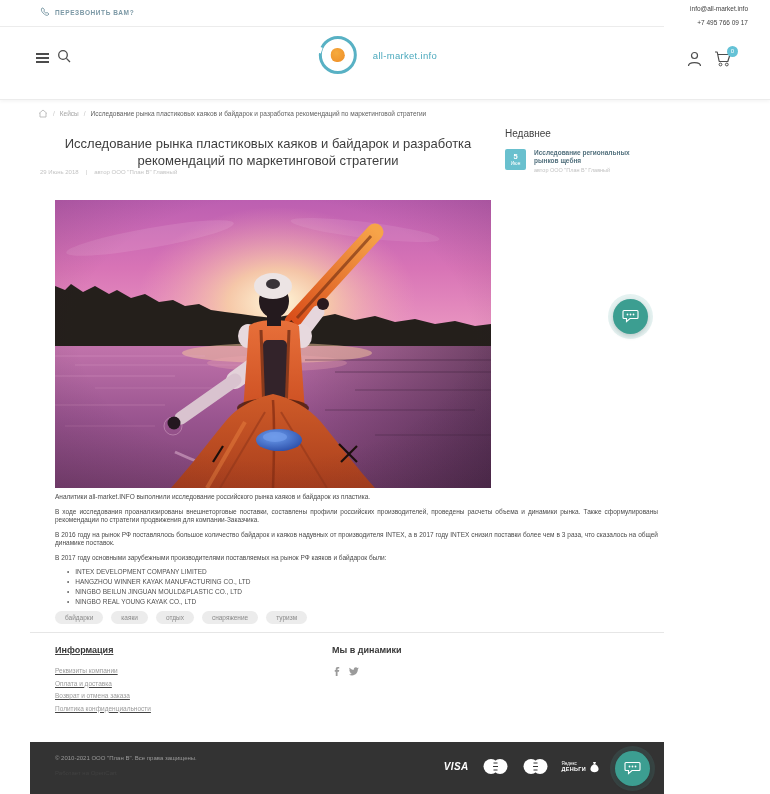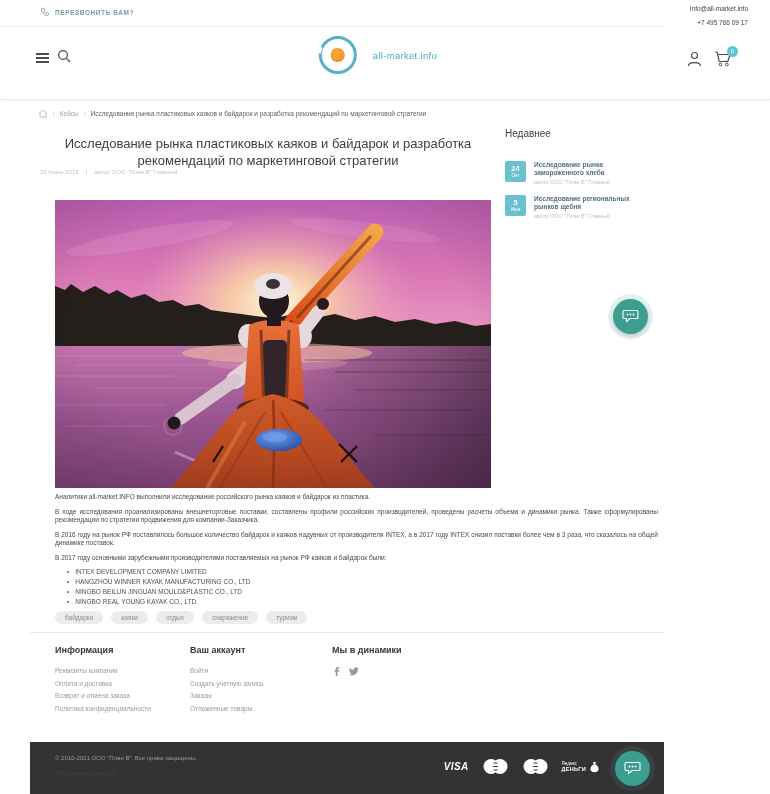--- a/index.html
+++ b/index.html
@@ -46,41 +46,41 @@
   .article-body p{margin:0 0 6px;font-size:6.5px;line-height:1.32;color:#4a4a4a;text-align:justify;}
   .mfr-list{margin:3px 0 0;padding:0 0 0 12px;}
   .mfr-list li{list-style:none;font-size:6.5px;color:#4f4f4f;margin-bottom:2.8px;}
   .mfr-list li::before{content:"•";margin-right:6px;color:#666;}
   .tags{margin-top:6px;display:flex;gap:8px;}
   .tag{display:inline-block;background:#ececec;border-radius:8px;padding:3px 10px;
        font-size:6.5px;color:#8a8a8a;cursor:pointer;}
 
   
   .sidebar{position:absolute;left:505px;top:128px;width:160px;}
-  .sidebar-title{font-size:10px;color:#3f3f3f;margin-bottom:22px;}
+  .sidebar-title{font-size:10px;color:#3f3f3f;margin-bottom:10px;}
   .recent-item{display:flex;gap:8px;margin-bottom:10px;cursor:pointer;}
   .date-badge{flex:0 0 auto;width:21px;height:21px;border-radius:2px;background:#69c0ce;color:#fff;
               display:flex;flex-direction:column;align-items:center;justify-content:center;}
   .date-badge .day{font-size:7.5px;font-weight:bold;line-height:8px;}
   .date-badge .month{font-size:4.8px;line-height:6px;}
   .recent-body{width:114px;}
   .recent-title{font-size:6.5px;font-weight:bold;color:#52707d;line-height:8px;}
   .recent-author{font-size:5.5px;color:#c2c2c2;margin-top:2px;}
 
   
   .chat-fab{position:absolute;width:35px;height:35px;border-radius:50%;background:#3c9e91;
             display:flex;align-items:center;justify-content:center;cursor:pointer;
             box-shadow:0 0 0 5px rgba(80,170,158,.15),0 2px 5px rgba(0,0,0,.2);}
   .chat-fab.mid{left:613px;top:299px;}
   .chat-fab.bottom{left:612px;top:751px;}
 
   
   .footer-divider{position:absolute;left:30px;top:632px;width:634px;height:1px;background:#e6e6e6;}
   .footer-col{position:absolute;top:645px;}
-  .footer-col.c1{left:55px;}  .footer-col.c2{left:190px;}  .footer-col.c3{left:332px;}
+  .footer-col.c1{left:55px;text-decoration:underline;}  .footer-col.c2{left:190px;}  .footer-col.c3{left:332px;}
   .footer-col h4{margin:0 0 12px;font-size:9px;font-weight:600;color:#383838;}
   .footer-col a{display:block;font-size:6.5px;color:#9b9b9b;line-height:8px;margin-bottom:4.5px;
                 text-decoration:none;cursor:pointer;}
   .social-row{display:flex;gap:8px;align-items:center;}
   .social-row .ic{cursor:pointer;}
 
   
   .bottom-bar{position:absolute;left:30px;top:742px;width:634px;height:52px;background:#333333;}
   .copyright{position:absolute;left:25px;top:13px;font-size:6px;color:#9a9a9a;}
   .copyright-sub{position:absolute;left:25px;top:28px;font-size:6px;color:#414141;}
@@ -290,30 +290,20 @@
       <span class="tag">каяки</span>
       <span class="tag">отдых</span>
       <span class="tag">снаряжение</span>
       <span class="tag">туризм</span>
     </div>
   </div>
 
   <div class="sidebar">
     <div class="sidebar-title">Недавнее</div>
 
-    <div class="recent-item">
-      <div class="date-badge">
-        <span class="day">24</span>
-        <span class="month">Окт</span>
-      </div>
-      <div class="recent-body">
-        <div class="recent-title">Исследование рынка замороженного хлеба</div>
-        <div class="recent-author">автор ООО "План В" Главный</div>
-      </div>
-    </div>
 
 
     <div class="recent-item">
       <div class="date-badge">
         <span class="day">5</span>
         <span class="month">Июн</span>
       </div>
       <div class="recent-body">
         <div class="recent-title">Исследование региональных рынков щебня</div>
         <div class="recent-author">автор ООО "План В" Главный</div>
@@ -331,27 +321,20 @@
   </div>
 
   <div class="footer-divider"></div>
 
   <div class="footer-col c1">
     <h4>Информация</h4>
     <a>Реквизиты компании</a>
     <a>Оплата и доставка</a>
     <a>Возврат и отмена заказа</a>
     <a>Политика конфиденциальности</a>
-  </div>
-  <div class="footer-col c2">
-    <h4>Ваш аккаунт</h4>
-    <a>Войти</a>
-    <a>Создать учетную запись</a>
-    <a>Заказы</a>
-    <a>Отложенные товары</a>
   </div>
   <div class="footer-col c3">
     <h4>Мы в динамики</h4>
     <div class="social-row">
       <svg class="ic" width="9" height="9" viewBox="0 0 6.5 9">
         <path d="M6,0 H4.5 C3,0 2.5,0.8 2.5,2 V3 H1.5 V4.7 H2.5 V9 H4.3 V4.7 H5.7 L6,3 H4.3 V2.2 C4.3,1.7 4.5,1.5 5,1.5 H6 Z" fill="#9b9b9b"></path>
       </svg>
       <svg class="ic" width="10" height="9" viewBox="0 0 10 9">
         <path d="M10,1.2 C9.6,1.4 9.2,1.5 8.8,1.55 C9.25,1.28 9.55,0.9 9.7,0.45 C9.3,0.7 8.85,0.88 8.4,0.97 C8,0.55 7.45,0.3 6.85,0.3 C5.7,0.3 4.8,1.2 4.8,2.33 C4.8,2.5 4.82,2.65 4.85,2.8 C3.1,2.7 1.6,1.9 0.6,0.65 C0.4,0.95 0.3,1.28 0.3,1.67 C0.3,2.37 0.66,3 1.2,3.37 C0.9,3.36 0.6,3.27 0.3,3.12 V3.15 C0.3,4.13 1,4.96 1.93,5.15 C1.75,5.2 1.55,5.22 1.35,5.22 C1.2,5.22 1.07,5.21 0.93,5.18 C1.2,6 1.95,6.6 2.85,6.62 C2.15,7.17 1.3,7.5 0.4,7.5 C0.27,7.5 0.13,7.5 0,7.48 C0.9,8.05 1.95,8.4 3.05,8.4 C6.84,8.4 8.85,5.25 8.85,2.55 V2.3 C9.3,2 9.7,1.65 10,1.2 Z" fill="#9b9b9b"></path>
       </svg>

